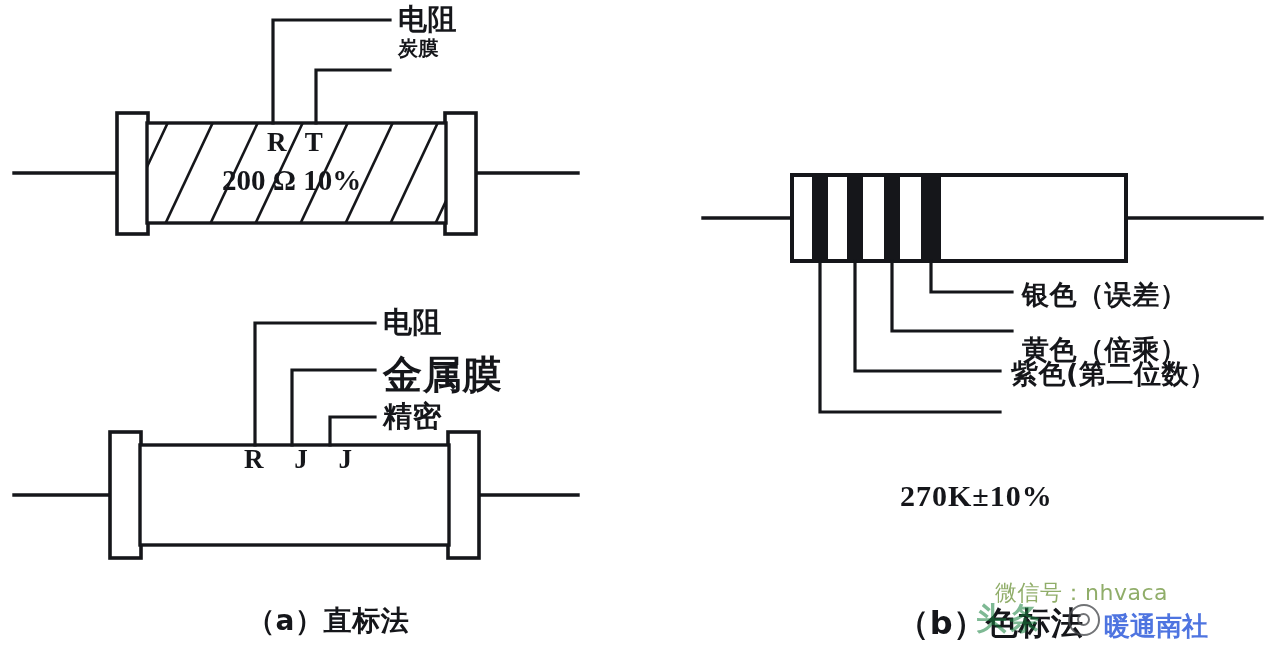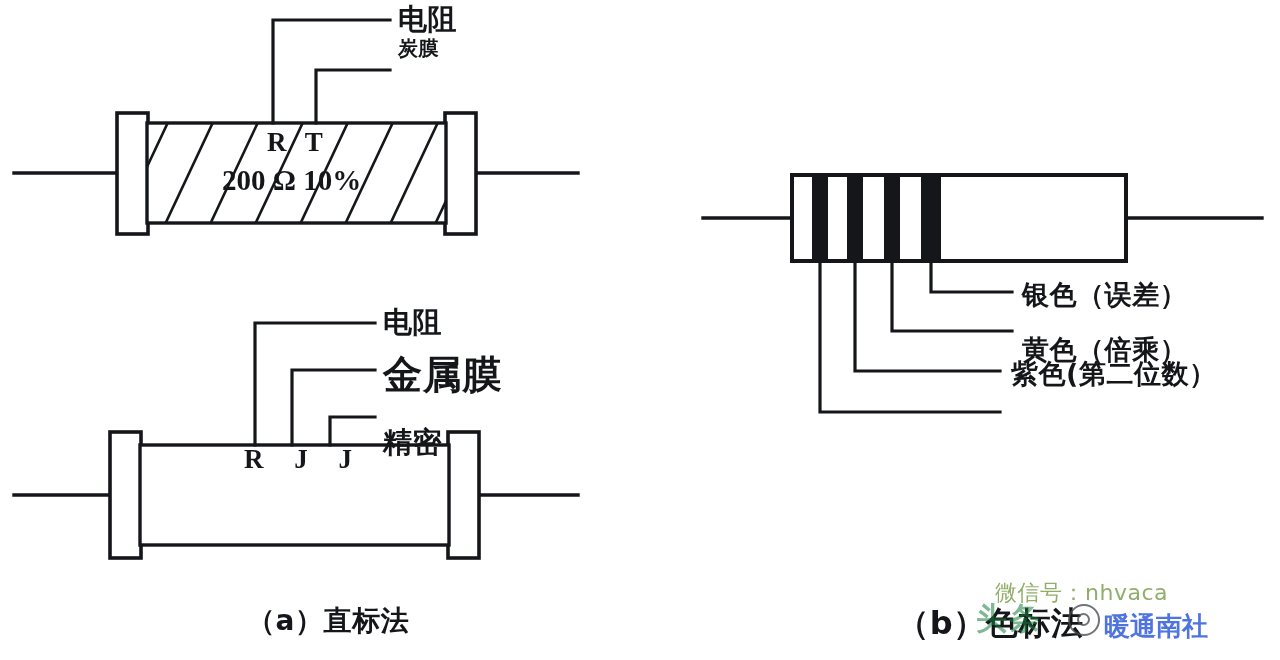--- a/index.html
+++ b/index.html
@@ -44,21 +44,21 @@
   }
   
   #lbl-top-1 { left: 398px; top: 5px;  font-size: 29px; }
   #lbl-top-2 { left: 398px; top: 38px; font-size: 20px; }
   
   #top-code  { left: 267px; top: 129px; font-size: 27px; letter-spacing: 6px; }
   #top-value { left: 222px; top: 166px; font-size: 29px; }
   
   #lbl-bot-1 { left: 383px; top: 308px; font-size: 29px; }
   #lbl-bot-2 { left: 383px; top: 355px; font-size: 39px; }
-  #lbl-bot-3 { left: 383px; top: 402px; font-size: 29px; margin-top: 26px; }
+  #lbl-bot-3 { left: 383px; top: 402px; font-size: 29px; }
   
   #bot-code  { left: 244px; top: 446px; font-size: 27px; letter-spacing: 12px; }
   #bot-value { left: 202px; top: 496px; font-size: 29px; }
   
   #band-lbl-0 { left: 1022px; top: 281px; font-size: 27px; }
   #band-lbl-1 { left: 1022px; top: 320px; font-size: 27px; margin-top: 16px; }
   #band-lbl-2 { left: 1011px; top: 360px; font-size: 27px; }
   #band-lbl-3 { left: 1011px; top: 400px; font-size: 27px; }
   
   #right-value { left: 900px; top: 481px; font-size: 30px; letter-spacing: 1px; }
@@ -197,20 +197,21 @@
   <div class="txt cn" id="lbl-bot-1">电阻</div>
   <div class="txt cn" id="lbl-bot-2">金属膜</div>
   <div class="txt cn" id="lbl-bot-3">精密</div>
 
   <div class="txt mono-ish" id="bot-code">R J J</div>
 
   <div class="txt cn" id="band-lbl-0">银色（误差）</div>
   <div class="txt cn" id="band-lbl-1">黄色（倍乘）</div>
   <div class="txt cn" id="band-lbl-2">紫色(第二位数）</div>
 
+  <div class="txt mono-ish" id="right-value">270K±10%</div>
 
   <div class="txt cn" id="caption-a">（a）直标法</div>
   <div class="txt cn" id="caption-b">（b）色标法</div>
 
   <div class="wm" id="wm-toutiao">头条</div>
   <div class="wm" id="wm-line1">微信号：nhvaca</div>
   <div class="wm" id="wm-logo"></div>
   <div class="wm" id="wm-line2">暖通南社</div>
 
 </div>

